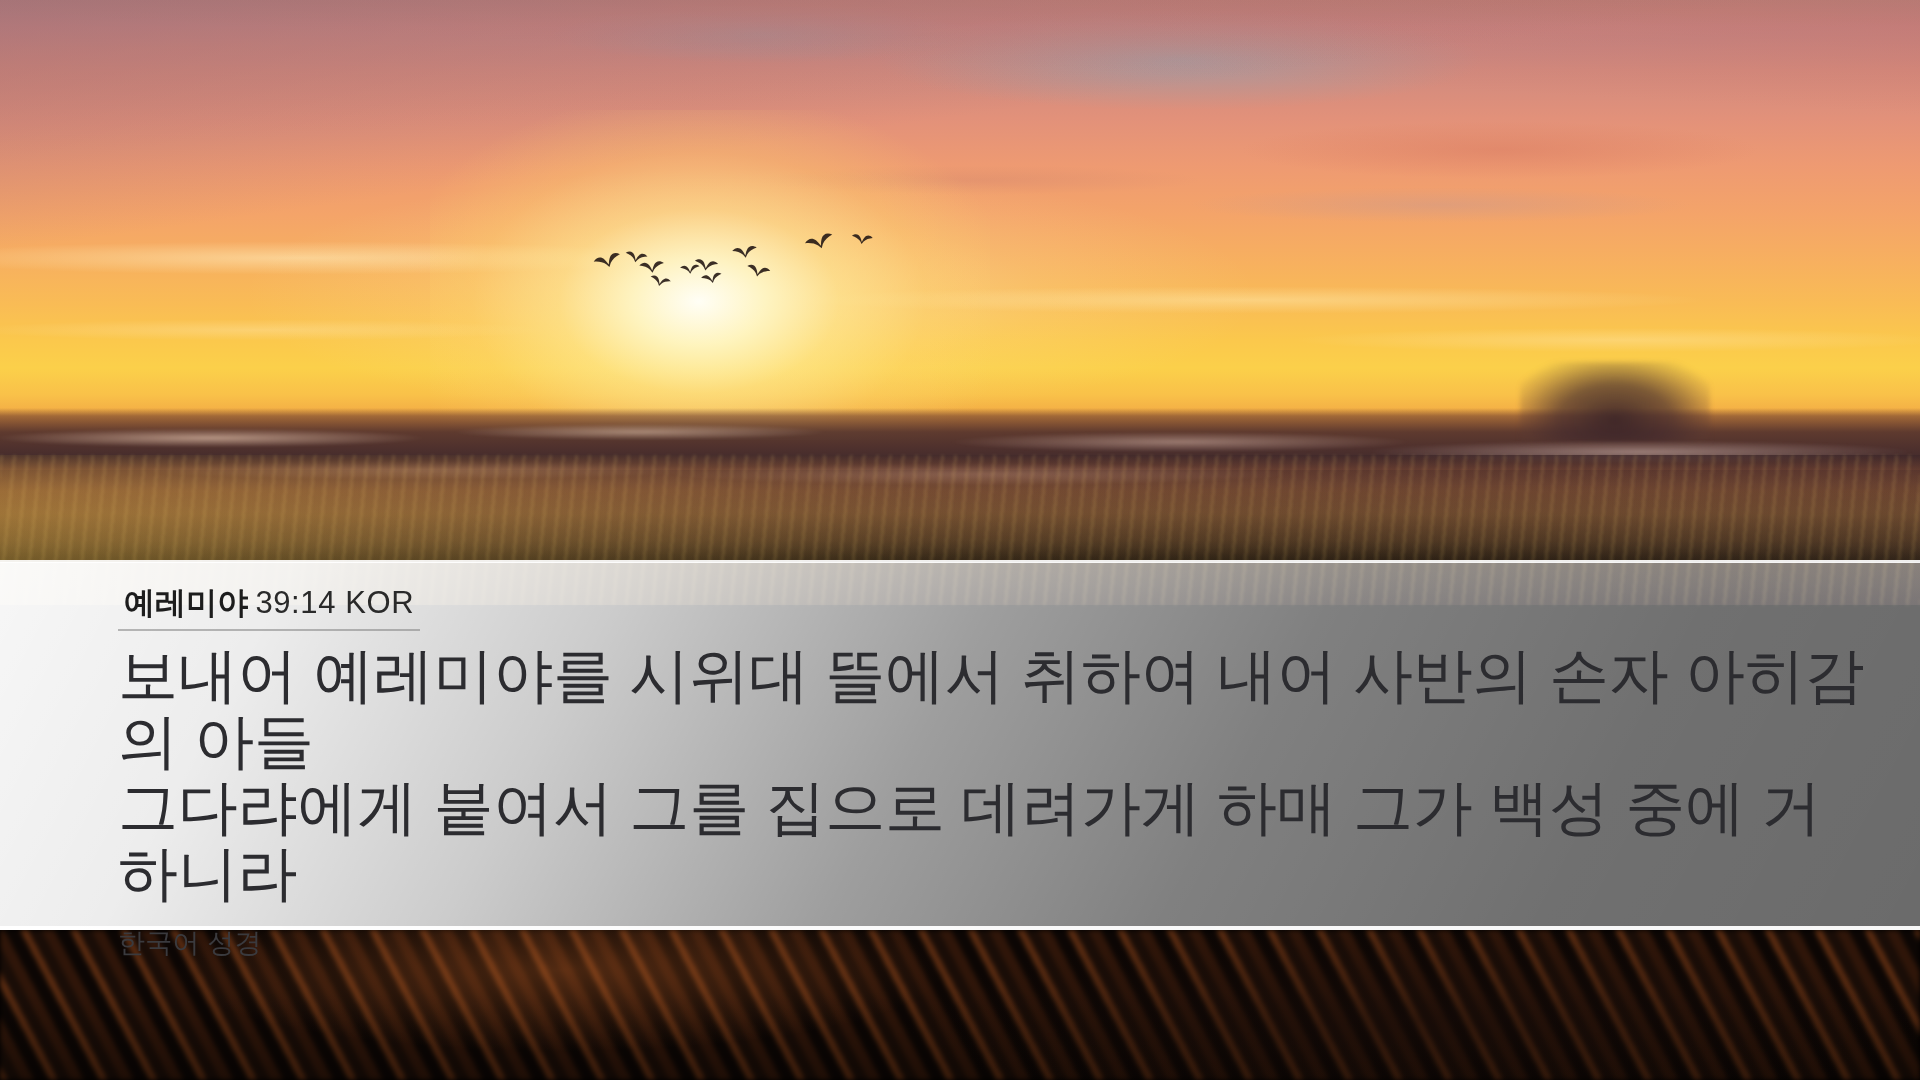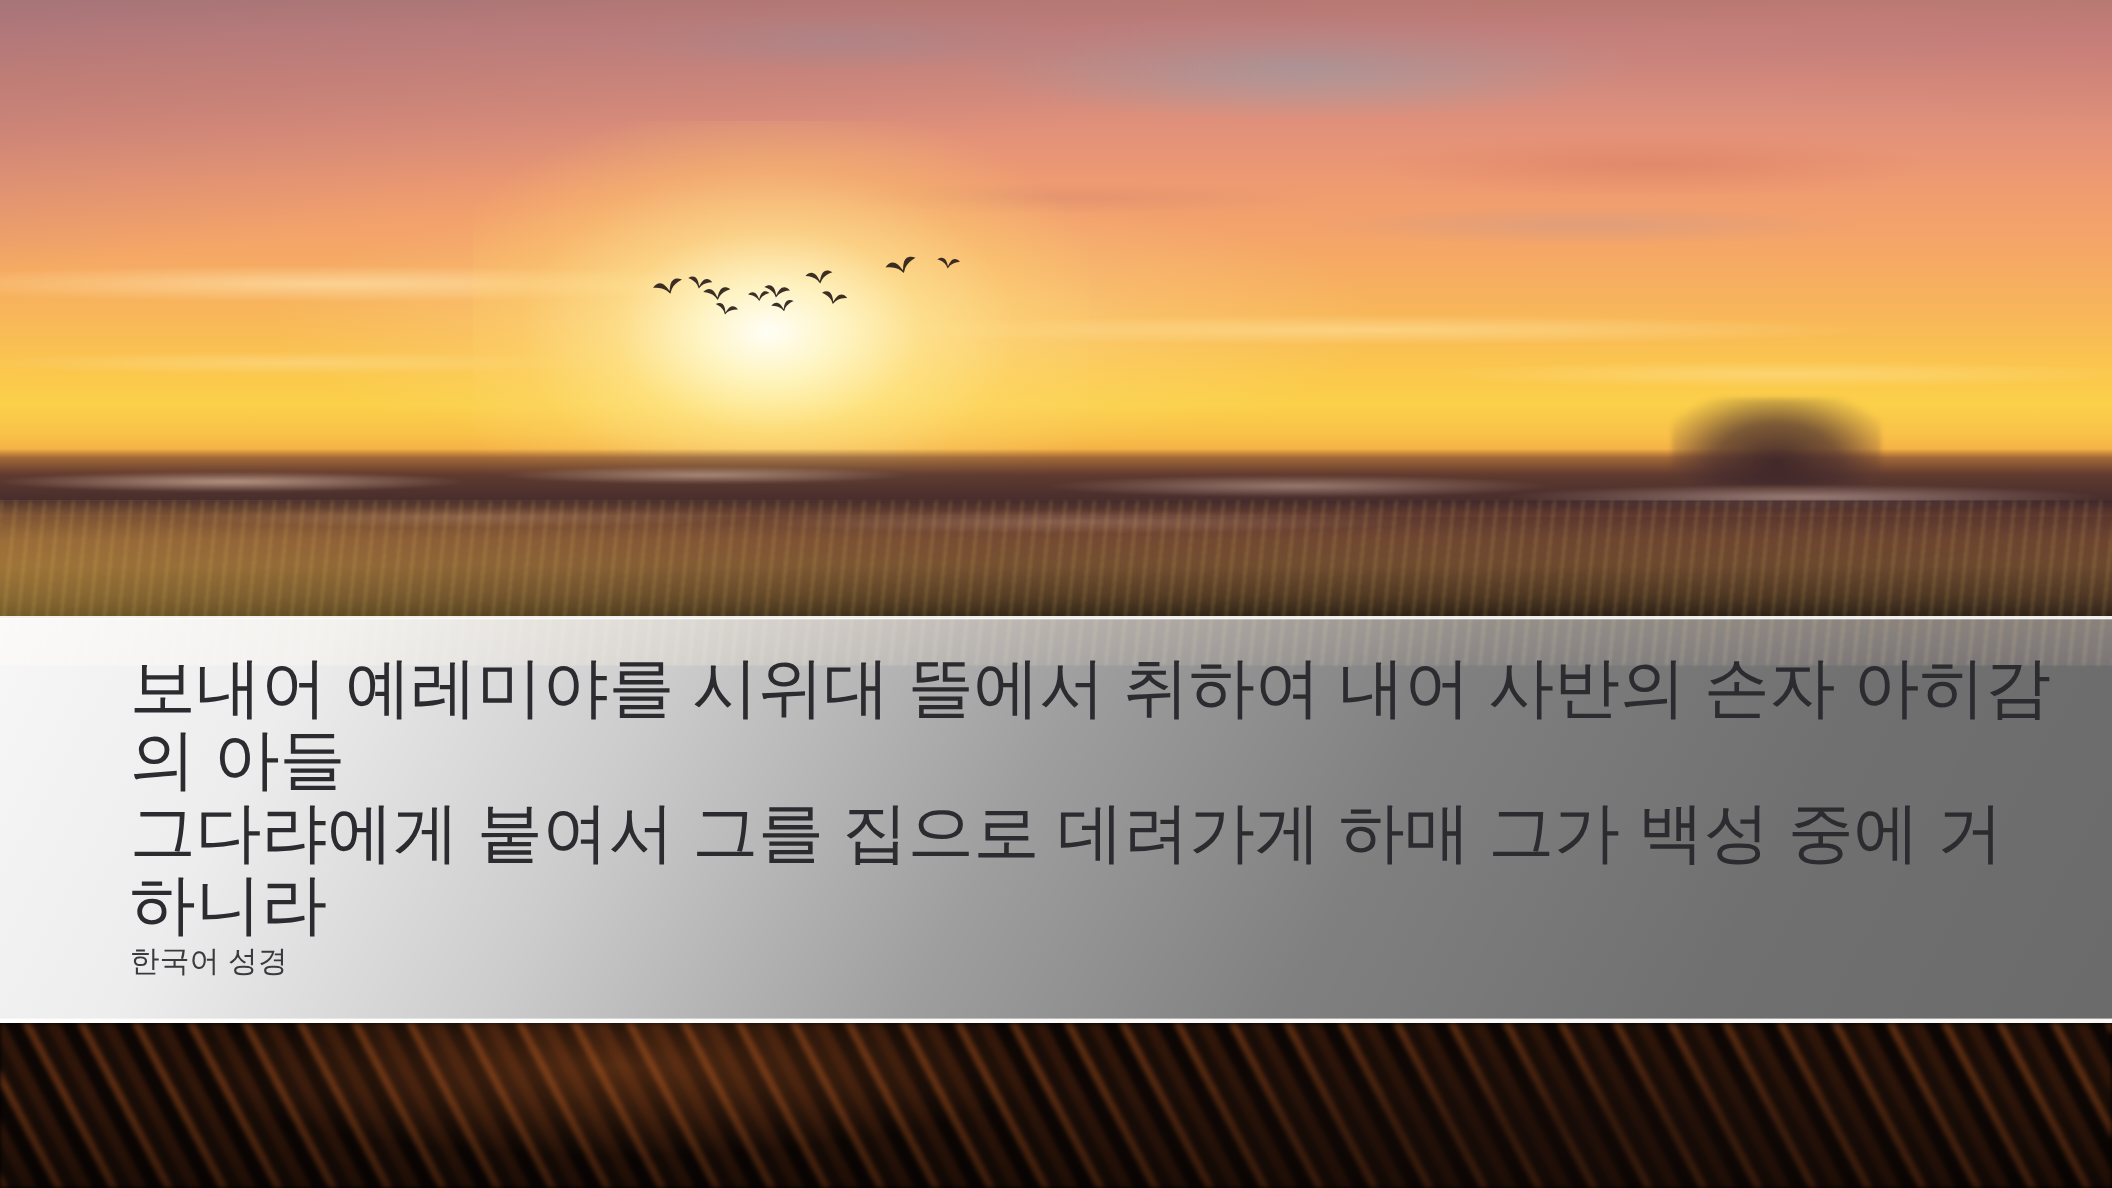--- a/index.html
+++ b/index.html
@@ -196,20 +196,21 @@
     margin-top:12px;
     font-size:60px;
     line-height:66px;
     color:#2c2c30;
     font-weight:400;
     letter-spacing:-.2px;
     white-space:pre-line;
   }
 
   .attribution{
+    margin-top:18px;
     font-size:27px;
     line-height:36px;
     color:#3a3a3e;
     font-weight:400;
     letter-spacing:.2px;
   }
 </style>
 </head>
 <body>
 
@@ -248,20 +249,24 @@
     <div class="lowerbeach-streaks"></div>
     <div class="lowerbeach-shade"></div>
   </div>
 
   <div class="panel-edge-top"></div>
   <div class="panel"></div>
   <div class="panel-edge-bottom"></div>
 
   <div class="textblock">
 
+    <div class="reference">
+      <span class="book">예레미야</span><span class="cv"><span>39:14</span>
+        <span>KOR</span></span>
+    </div>
 
     <div class="verse">보내어 예레미야를 시위대 뜰에서 취하여 내어 사반의 손자 아히감의 아들
 그다랴에게 붙여서 그를 집으로 데려가게 하매 그가 백성 중에 거하니라</div>
 
     <div class="attribution">한국어 성경</div>
   </div>
 
 </div>
 
 </body></html>

